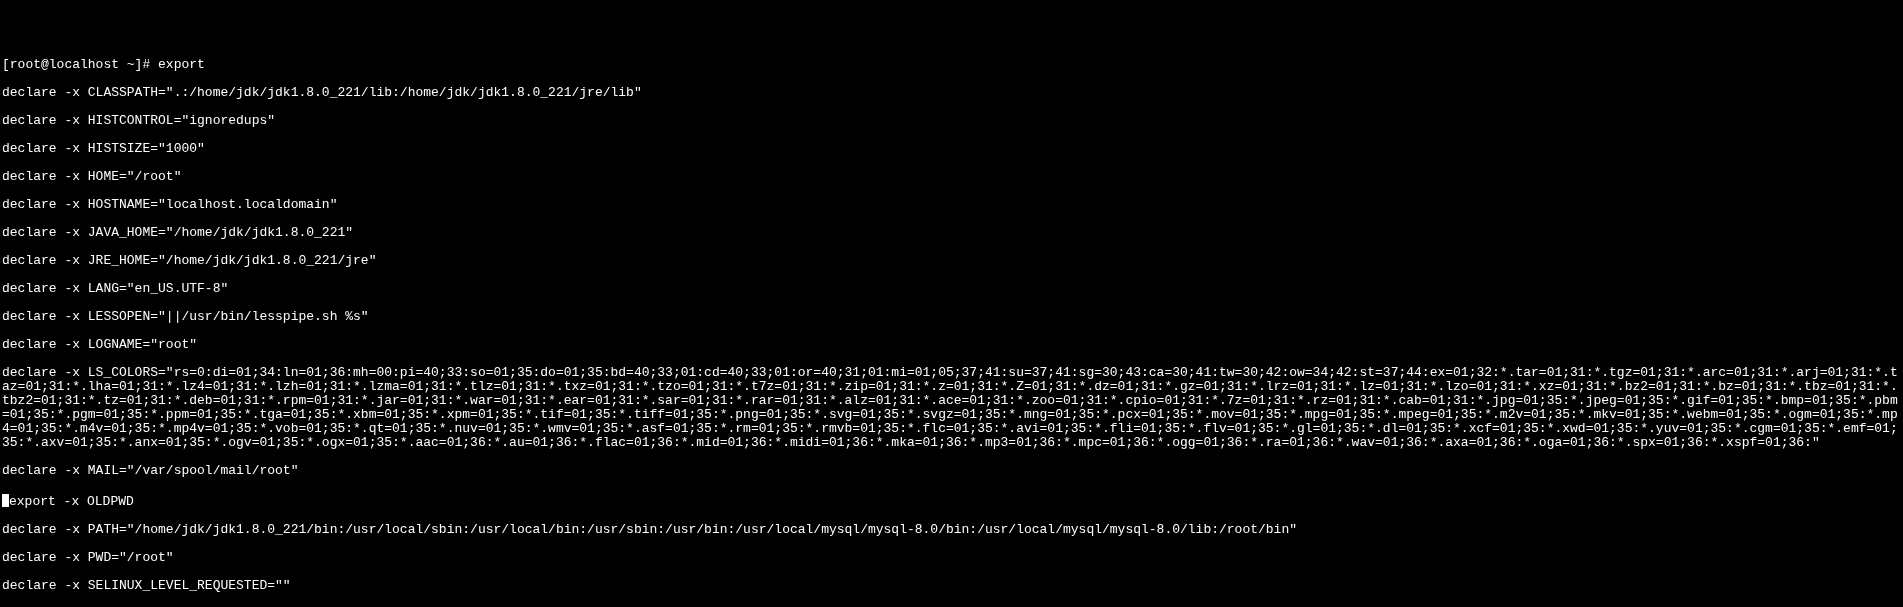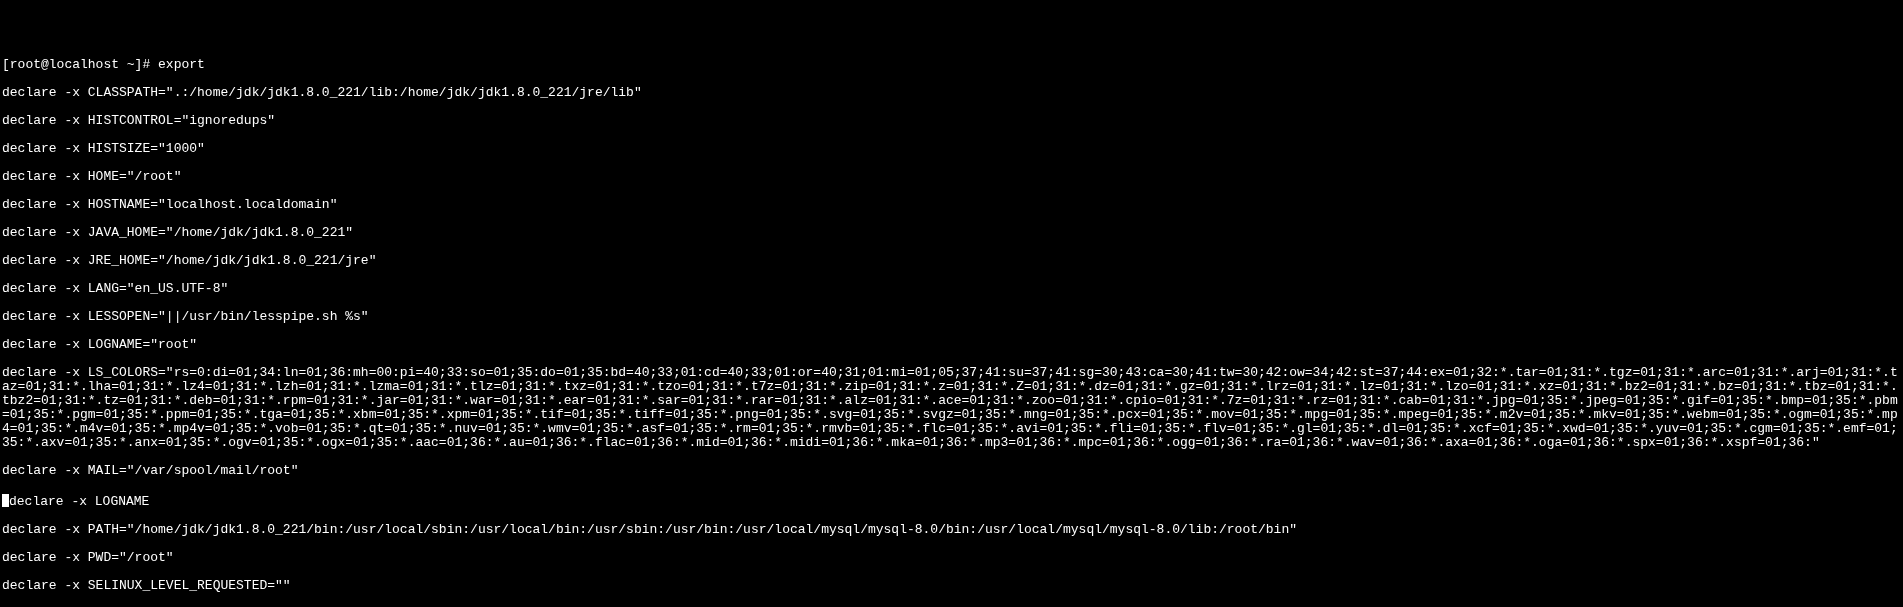--- a/index.html
+++ b/index.html
@@ -43,21 +43,21 @@
 <div class="line">declare -x HISTSIZE="1000"</div>
 <div class="line">declare -x HOME="/root"</div>
 <div class="line">declare -x HOSTNAME="localhost.localdomain"</div>
 <div class="line">declare -x JAVA_HOME="/home/jdk/jdk1.8.0_221"</div>
 <div class="line">declare -x JRE_HOME="/home/jdk/jdk1.8.0_221/jre"</div>
 <div class="line">declare -x LANG="en_US.UTF-8"</div>
 <div class="line">declare -x LESSOPEN="||/usr/bin/lesspipe.sh %s"</div>
 <div class="line">declare -x LOGNAME="root"</div>
 <div class="line">declare -x LS_COLORS="rs=0:di=01;34:ln=01;36:mh=00:pi=40;33:so=01;35:do=01;35:bd=40;33;01:cd=40;33;01:or=40;31;01:mi=01;05;37;41:su=37;41:sg=30;43:ca=30;41:tw=30;42:ow=34;42:st=37;44:ex=01;32:*.tar=01;31:*.tgz=01;31:*.arc=01;31:*.arj=01;31:*.taz=01;31:*.lha=01;31:*.lz4=01;31:*.lzh=01;31:*.lzma=01;31:*.tlz=01;31:*.txz=01;31:*.tzo=01;31:*.t7z=01;31:*.zip=01;31:*.z=01;31:*.Z=01;31:*.dz=01;31:*.gz=01;31:*.lrz=01;31:*.lz=01;31:*.lzo=01;31:*.xz=01;31:*.bz2=01;31:*.bz=01;31:*.tbz=01;31:*.tbz2=01;31:*.tz=01;31:*.deb=01;31:*.rpm=01;31:*.jar=01;31:*.war=01;31:*.ear=01;31:*.sar=01;31:*.rar=01;31:*.alz=01;31:*.ace=01;31:*.zoo=01;31:*.cpio=01;31:*.7z=01;31:*.rz=01;31:*.cab=01;31:*.jpg=01;35:*.jpeg=01;35:*.gif=01;35:*.bmp=01;35:*.pbm=01;35:*.pgm=01;35:*.ppm=01;35:*.tga=01;35:*.xbm=01;35:*.xpm=01;35:*.tif=01;35:*.tiff=01;35:*.png=01;35:*.svg=01;35:*.svgz=01;35:*.mng=01;35:*.pcx=01;35:*.mov=01;35:*.mpg=01;35:*.mpeg=01;35:*.m2v=01;35:*.mkv=01;35:*.webm=01;35:*.ogm=01;35:*.mp4=01;35:*.m4v=01;35:*.mp4v=01;35:*.vob=01;35:*.qt=01;35:*.nuv=01;35:*.wmv=01;35:*.asf=01;35:*.rm=01;35:*.rmvb=01;35:*.flc=01;35:*.avi=01;35:*.fli=01;35:*.flv=01;35:*.gl=01;35:*.dl=01;35:*.xcf=01;35:*.xwd=01;35:*.yuv=01;35:*.cgm=01;35:*.emf=01;35:*.axv=01;35:*.anx=01;35:*.ogv=01;35:*.ogx=01;35:*.aac=01;36:*.au=01;36:*.flac=01;36:*.mid=01;36:*.midi=01;36:*.mka=01;36:*.mp3=01;36:*.mpc=01;36:*.ogg=01;36:*.ra=01;36:*.wav=01;36:*.axa=01;36:*.oga=01;36:*.spx=01;36:*.xspf=01;36:"</div>
 <div class="line">declare -x MAIL="/var/spool/mail/root"</div>
-<div class="line"><span class="sel"></span><span>declare -x LOGNAME</span></div>
+<div class="line"><span class="sel"></span><span>export -x OLDPWD</span></div>
 <div class="line">declare -x PATH="/home/jdk/jdk1.8.0_221/bin:/usr/local/sbin:/usr/local/bin:/usr/sbin:/usr/bin:/usr/local/mysql/mysql-8.0/bin:/usr/local/mysql/mysql-8.0/lib:/root/bin"</div>
 <div class="line">declare -x PWD="/root"</div>
 <div class="line">declare -x SELINUX_LEVEL_REQUESTED=""</div>
 
 
 
 
 
 
 

